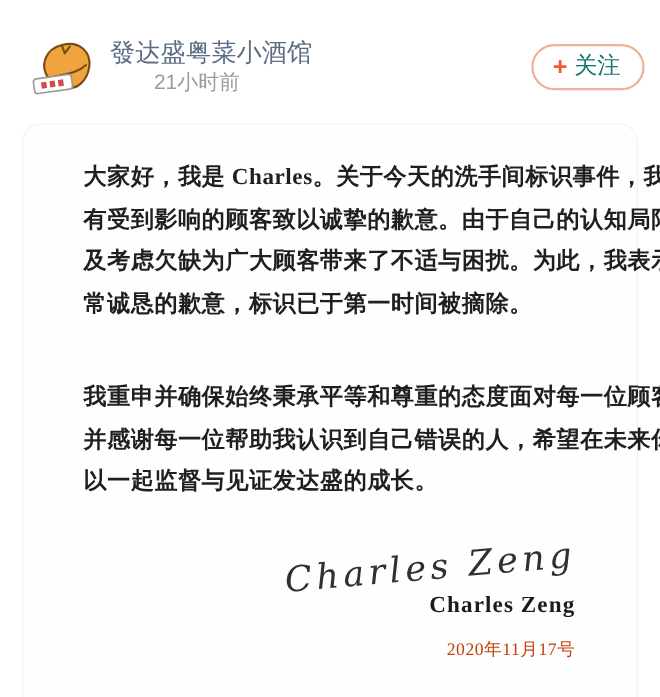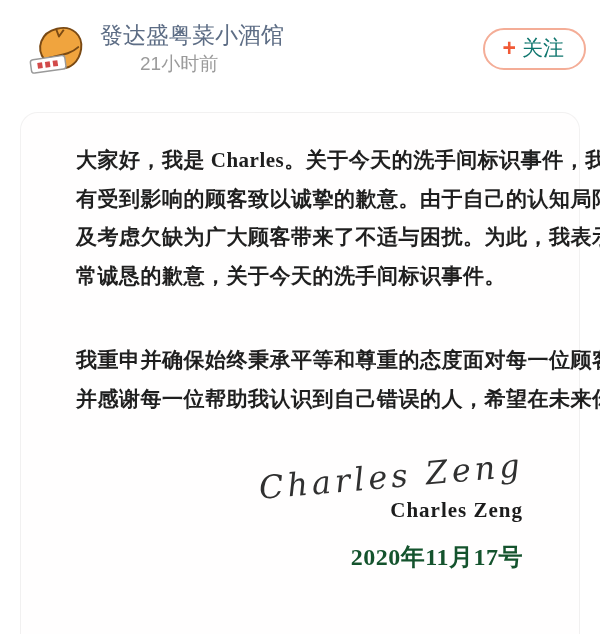--- a/index.html
+++ b/index.html
@@ -5,21 +5,21 @@
   html,body{margin:0;padding:0;}
   body{
     width:600px;height:634px;background:#ffffff;overflow:hidden;
     font-family:"Liberation Sans","DejaVu Sans",sans-serif;
     position:relative;
   }
   
   .post-header{
     position:absolute;left:0;top:0;width:600px;height:100px;
     display:flex;align-items:flex-start;
-    padding:22px 14px 0 28px;box-sizing:border-box;
+    padding:34px 14px 0 28px;box-sizing:border-box;
   }
   .avatar{
     width:58px;height:56px;flex:0 0 auto;cursor:pointer;
   }
   .id-block{margin-left:14px;min-width:0;}
   .account-name{
     font-size:23px;font-weight:500;color:#5d6d85;line-height:27px;
     cursor:pointer;white-space:nowrap;
   }
   .timestamp{
@@ -61,21 +61,21 @@
     letter-spacing:4px;
     transform:rotate(-5deg);transform-origin:100% 50%;
   }
   .signature-name{
     font-family:"Liberation Serif","DejaVu Serif",serif;
     font-weight:700;font-size:21px;color:#1c1c1c;
     margin-top:14px;letter-spacing:1px;
   }
   .signature-date{
     font-family:"Liberation Serif","DejaVu Serif",serif;
-    font-weight:700;font-size:24px;color:#14532d;
+    font-weight:400;font-size:16px;color:#c2410c;
     margin-top:18px;letter-spacing:0.5px;
   }
 </style>
 </head>
 <body>
 
 <div class="post-header">
   <div class="avatar">
     <svg width="58" height="56" viewBox="0 0 60 58">
 
@@ -101,25 +101,26 @@
     <span class="plus">+</span>
     <span class="follow-label">关注</span>
   </button>
 </div>
 
 <div class="letter">
   <p class="para para-1">
     <span class="line">大家好，我是 Charles。关于今天的洗手间标识事件，我对所</span>
     <span class="line">有受到影响的顾客致以诚挚的歉意。由于自己的认知局限以</span>
     <span class="line">及考虑欠缺为广大顾客带来了不适与困扰。为此，我表示非</span>
-    <span class="line">常诚恳的歉意，关于今天的洗手间标识事件。</span>
+    <span class="line">常诚恳的歉意，标识已于第一时间被摘除。</span>
   </p>
   <p class="para para-2">
     <span class="line">我重申并确保始终秉承平等和尊重的态度面对每一位顾客，</span>
     <span class="line">并感谢每一位帮助我认识到自己错误的人，希望在未来你们可</span>
+    <span class="line">以一起监督与见证发达盛的成长。</span>
   </p>
   <div class="signoff">
     <div>
       <span class="signature-script">Charles Zeng</span>
     </div>
     <div class="signature-name">Charles Zeng</div>
     <div class="signature-date">2020年11月17号</div>
   </div>
 </div>
 

